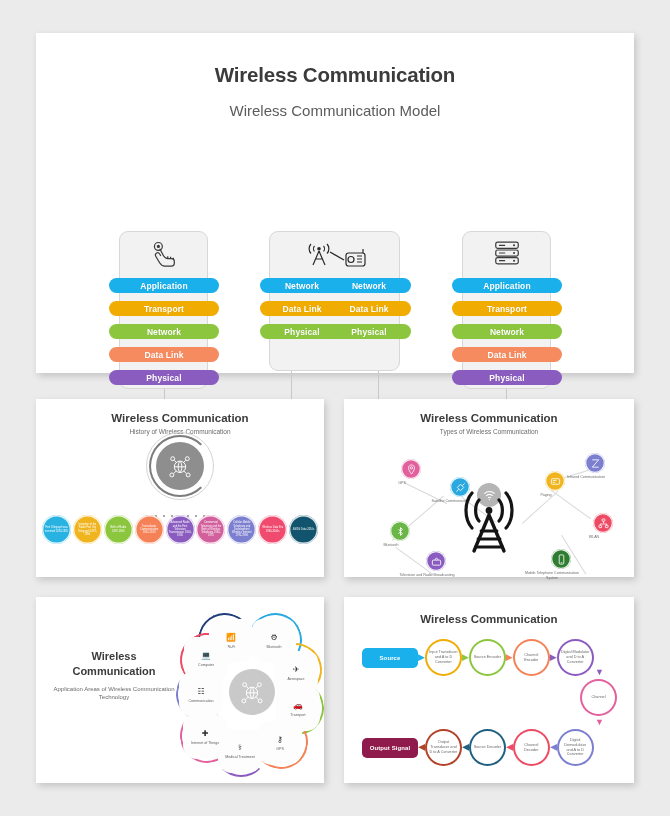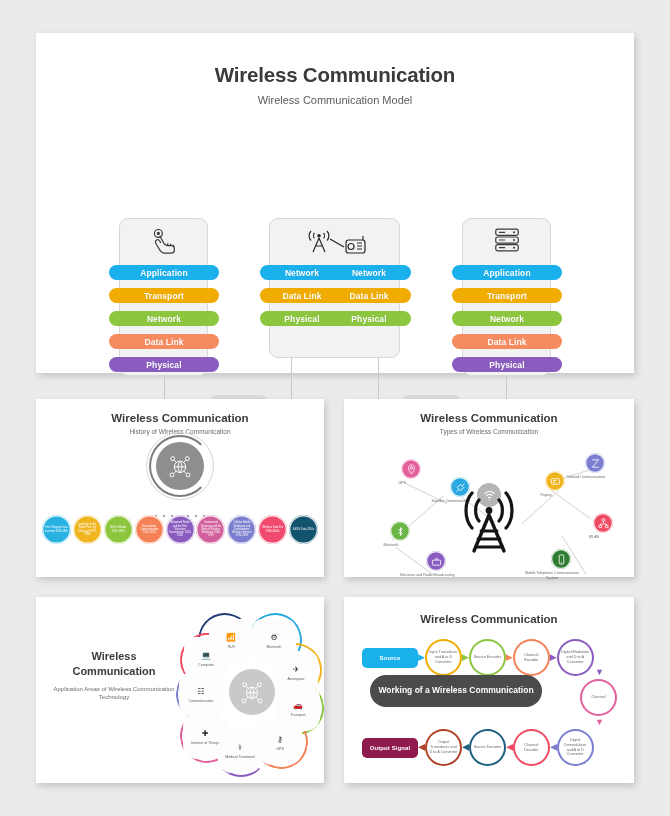--- a/index.html
+++ b/index.html
@@ -23,23 +23,24 @@
   .hero-title {
     text-align: center;
     font-size: 20.5px;
     font-weight: bold;
     color: #3b3b3b;
     letter-spacing: -0.2px;
     padding-top: 30px;
   }
   .hero-sub {
     text-align: center;
-    font-size: 11px;
+    font-size: 15px;
     color: #5c5c5c;
     padding-top: 7px;
+    margin-top: 8px;
   }
 
   .stacks {
     position: relative;
     margin-top: 20px;
     height: 230px;
   }
   .card {
     position: absolute;
     background: #f2f2f2;
@@ -501,21 +502,20 @@
       <div class="warrow" style="color:#1ab0eb;">▶</div>
       <div class="wcirc" style="box-shadow: inset 0 0 0 2px #f0ac00, inset 0 0 0 3.6px #ffffff;">Input Transducer and A to D Converter</div>
       <div class="warrow" style="color:#8cc63e;">▶</div>
       <div class="wcirc" style="box-shadow: inset 0 0 0 2px #8cc63e, inset 0 0 0 3.6px #ffffff;">Source Encoder</div>
       <div class="warrow" style="color:#f58157;">▶</div>
       <div class="wcirc" style="box-shadow: inset 0 0 0 2px #f58157, inset 0 0 0 3.6px #ffffff;">Channel Encoder</div>
       <div class="warrow" style="color:#8a5cc0;">▶</div>
       <div class="wcirc" style="box-shadow: inset 0 0 0 2px #8a5cc0, inset 0 0 0 3.6px #ffffff;">Digital Modulator and D to A Converter</div>
     </div>
 
-    <div class="wbanner">Working of a Wireless Communication</div>
 
     <div style="position:absolute; left:236px; top:82px;">
       <div class="wcirc" style="box-shadow: inset 0 0 0 2px #e2609c, inset 0 0 0 3.6px #ffffff;">Channel</div>
     </div>
     <div style="position:absolute; left:251px; top:70px; color:#8a5cc0; font-size:9px;">▼</div>
     <div style="position:absolute; left:251px; top:120px; color:#e2609c; font-size:9px;">▼</div>
 
     <div class="wrow" style="left:18px; top:132px;">
       <div class="wpill" style="background:#8f1a4c;">Output Signal</div>
       <div class="warrow" style="color:#b1432a; transform:rotate(180deg);">▶</div>

